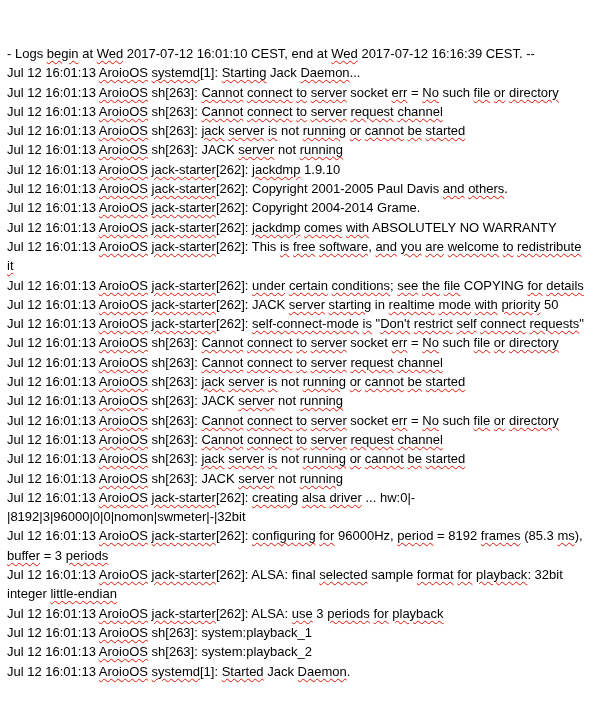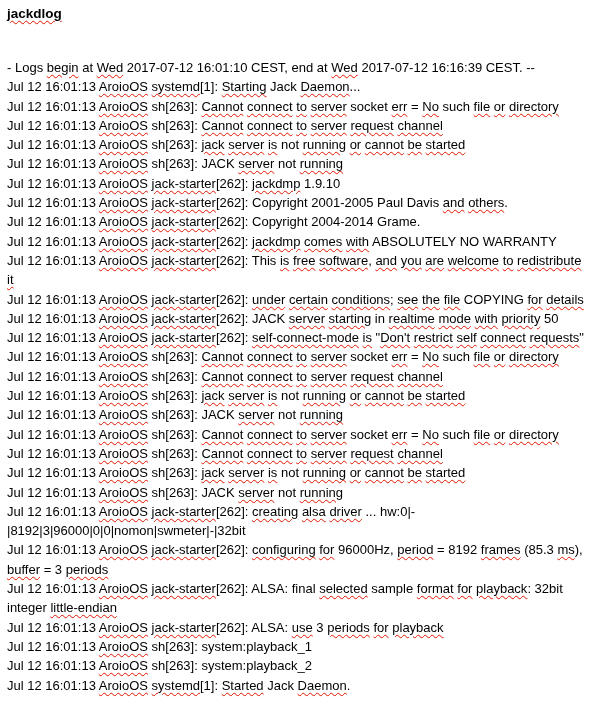--- a/index.html
+++ b/index.html
@@ -21,21 +21,21 @@
     background: #ffffff;
   }
   .doc-title {
     padding: 5px 0 0 7px;
     font-size: 13.5px;
     font-weight: bold;
     line-height: 18px;
     white-space: pre;
   }
   .log {
-    margin-top: 35px;
+    margin-top: 44px;
     padding-left: 7px;
     font-size: 13px;
     white-space: pre;
   }
   .line {
     height: 19.3px;
     line-height: 19.3px;
     white-space: pre;
   }
   .sp {
@@ -43,15 +43,14 @@
     text-decoration-style: wavy;
     text-decoration-color: #e51400;
     text-decoration-thickness: 1px;
     text-underline-offset: 2px;
   }
 </style>
 </head>
 <body>
 
 <div class="page">
-  <div class="doc-title"><span class="sp">jackdlog</span></div>
   <div class="log"><div class="line">- Logs <span class="sp">begin</span> at <span class="sp">Wed</span> 2017-07-12 16:01:10 CEST, end at <span class="sp">Wed</span> 2017-07-12 16:16:39 CEST. --</div><div class="line">Jul 12 16:01:13 <span class="sp">AroioOS</span> <span class="sp">systemd</span>[1]: <span class="sp">Starting</span> Jack <span class="sp">Daemon</span>...</div><div class="line">Jul 12 16:01:13 <span class="sp">AroioOS</span> sh[263]: <span class="sp">Cannot</span> <span class="sp">connect</span> <span class="sp">to</span> <span class="sp">server</span> socket <span class="sp">err</span> = <span class="sp">No</span> such <span class="sp">file</span> <span class="sp">or</span> <span class="sp">directory</span></div><div class="line">Jul 12 16:01:13 <span class="sp">AroioOS</span> sh[263]: <span class="sp">Cannot</span> <span class="sp">connect</span> <span class="sp">to</span> <span class="sp">server</span> <span class="sp">request</span> <span class="sp">channel</span></div><div class="line">Jul 12 16:01:13 <span class="sp">AroioOS</span> sh[263]: <span class="sp">jack</span> <span class="sp">server</span> <span class="sp">is</span> not <span class="sp">running</span> <span class="sp">or</span> <span class="sp">cannot</span> <span class="sp">be</span> <span class="sp">started</span></div><div class="line">Jul 12 16:01:13 <span class="sp">AroioOS</span> sh[263]: JACK <span class="sp">server</span> not <span class="sp">running</span></div><div class="line">Jul 12 16:01:13 <span class="sp">AroioOS</span> <span class="sp">jack-starter</span>[262]: <span class="sp">jackdmp</span> 1.9.10</div><div class="line">Jul 12 16:01:13 <span class="sp">AroioOS</span> <span class="sp">jack-starter</span>[262]: Copyright 2001-2005 Paul Davis <span class="sp">and</span> <span class="sp">others</span>.</div><div class="line">Jul 12 16:01:13 <span class="sp">AroioOS</span> <span class="sp">jack-starter</span>[262]: Copyright 2004-2014 Grame.</div><div class="line">Jul 12 16:01:13 <span class="sp">AroioOS</span> <span class="sp">jack-starter</span>[262]: <span class="sp">jackdmp</span> <span class="sp">comes</span> <span class="sp">with</span> ABSOLUTELY NO WARRANTY</div><div class="line">Jul 12 16:01:13 <span class="sp">AroioOS</span> <span class="sp">jack-starter</span>[262]: This <span class="sp">is</span> <span class="sp">free</span> <span class="sp">software</span>, <span class="sp">and</span> <span class="sp">you</span> <span class="sp">are</span> <span class="sp">welcome</span> <span class="sp">to</span> <span class="sp">redistribute</span></div><div class="line"><span class="sp">it</span></div><div class="line">Jul 12 16:01:13 <span class="sp">AroioOS</span> <span class="sp">jack-starter</span>[262]: <span class="sp">under</span> <span class="sp">certain</span> <span class="sp">conditions</span>; <span class="sp">see</span> <span class="sp">the</span> <span class="sp">file</span> COPYING <span class="sp">for</span> <span class="sp">details</span></div><div class="line">Jul 12 16:01:13 <span class="sp">AroioOS</span> <span class="sp">jack-starter</span>[262]: JACK <span class="sp">server</span> <span class="sp">starting</span> in <span class="sp">realtime</span> <span class="sp">mode</span> <span class="sp">with</span> <span class="sp">priority</span> 50</div><div class="line">Jul 12 16:01:13 <span class="sp">AroioOS</span> <span class="sp">jack-starter</span>[262]: <span class="sp">self-connect-mode</span> <span class="sp">is</span> "<span class="sp">Don't</span> <span class="sp">restrict</span> <span class="sp">self</span> <span class="sp">connect</span> <span class="sp">requests</span>"</div><div class="line">Jul 12 16:01:13 <span class="sp">AroioOS</span> sh[263]: <span class="sp">Cannot</span> <span class="sp">connect</span> <span class="sp">to</span> <span class="sp">server</span> socket <span class="sp">err</span> = <span class="sp">No</span> such <span class="sp">file</span> <span class="sp">or</span> <span class="sp">directory</span></div><div class="line">Jul 12 16:01:13 <span class="sp">AroioOS</span> sh[263]: <span class="sp">Cannot</span> <span class="sp">connect</span> <span class="sp">to</span> <span class="sp">server</span> <span class="sp">request</span> <span class="sp">channel</span></div><div class="line">Jul 12 16:01:13 <span class="sp">AroioOS</span> sh[263]: <span class="sp">jack</span> <span class="sp">server</span> <span class="sp">is</span> not <span class="sp">running</span> <span class="sp">or</span> <span class="sp">cannot</span> <span class="sp">be</span> <span class="sp">started</span></div><div class="line">Jul 12 16:01:13 <span class="sp">AroioOS</span> sh[263]: JACK <span class="sp">server</span> not <span class="sp">running</span></div><div class="line">Jul 12 16:01:13 <span class="sp">AroioOS</span> sh[263]: <span class="sp">Cannot</span> <span class="sp">connect</span> <span class="sp">to</span> <span class="sp">server</span> socket <span class="sp">err</span> = <span class="sp">No</span> such <span class="sp">file</span> <span class="sp">or</span> <span class="sp">directory</span></div><div class="line">Jul 12 16:01:13 <span class="sp">AroioOS</span> sh[263]: <span class="sp">Cannot</span> <span class="sp">connect</span> <span class="sp">to</span> <span class="sp">server</span> <span class="sp">request</span> <span class="sp">channel</span></div><div class="line">Jul 12 16:01:13 <span class="sp">AroioOS</span> sh[263]: <span class="sp">jack</span> <span class="sp">server</span> <span class="sp">is</span> not <span class="sp">running</span> <span class="sp">or</span> <span class="sp">cannot</span> <span class="sp">be</span> <span class="sp">started</span></div><div class="line">Jul 12 16:01:13 <span class="sp">AroioOS</span> sh[263]: JACK <span class="sp">server</span> not <span class="sp">running</span></div><div class="line">Jul 12 16:01:13 <span class="sp">AroioOS</span> <span class="sp">jack-starter</span>[262]: <span class="sp">creating</span> <span class="sp">alsa</span> <span class="sp">driver</span> ... hw:0|-</div><div class="line">|8192|3|96000|0|0|nomon|swmeter|-|32bit</div><div class="line">Jul 12 16:01:13 <span class="sp">AroioOS</span> <span class="sp">jack-starter</span>[262]: <span class="sp">configuring</span> <span class="sp">for</span> 96000Hz, <span class="sp">period</span> = 8192 <span class="sp">frames</span> (85.3 <span class="sp">ms</span>),</div><div class="line"><span class="sp">buffer</span> = 3 <span class="sp">periods</span></div><div class="line">Jul 12 16:01:13 <span class="sp">AroioOS</span> <span class="sp">jack-starter</span>[262]: ALSA: final <span class="sp">selected</span> sample <span class="sp">format</span> <span class="sp">for</span> <span class="sp">playback</span>: 32bit</div><div class="line">integer <span class="sp">little-endian</span></div><div class="line">Jul 12 16:01:13 <span class="sp">AroioOS</span> <span class="sp">jack-starter</span>[262]: ALSA: <span class="sp">use</span> 3 <span class="sp">periods</span> <span class="sp">for</span> <span class="sp">playback</span></div><div class="line">Jul 12 16:01:13 <span class="sp">AroioOS</span> sh[263]: system:playback_1</div><div class="line">Jul 12 16:01:13 <span class="sp">AroioOS</span> sh[263]: system:playback_2</div><div class="line">Jul 12 16:01:13 <span class="sp">AroioOS</span> <span class="sp">systemd</span>[1]: <span class="sp">Started</span> Jack <span class="sp">Daemon</span>.</div></div>
 </div>
 
 </body></html>

